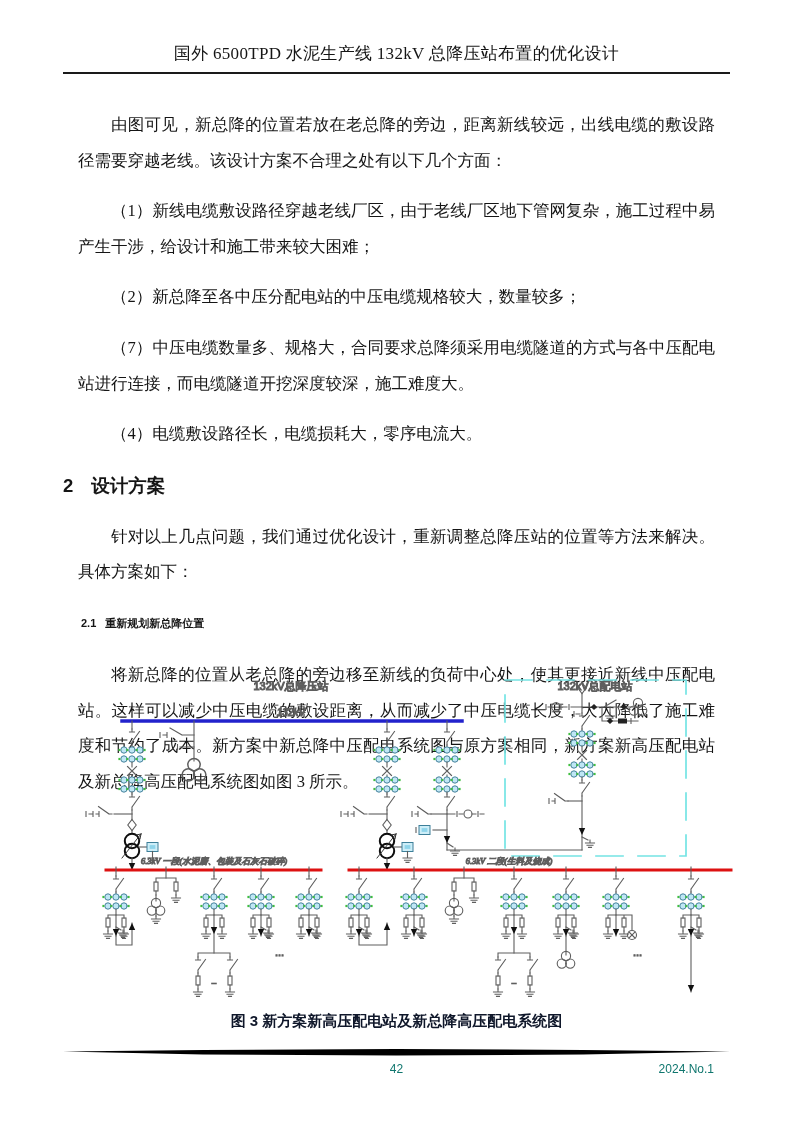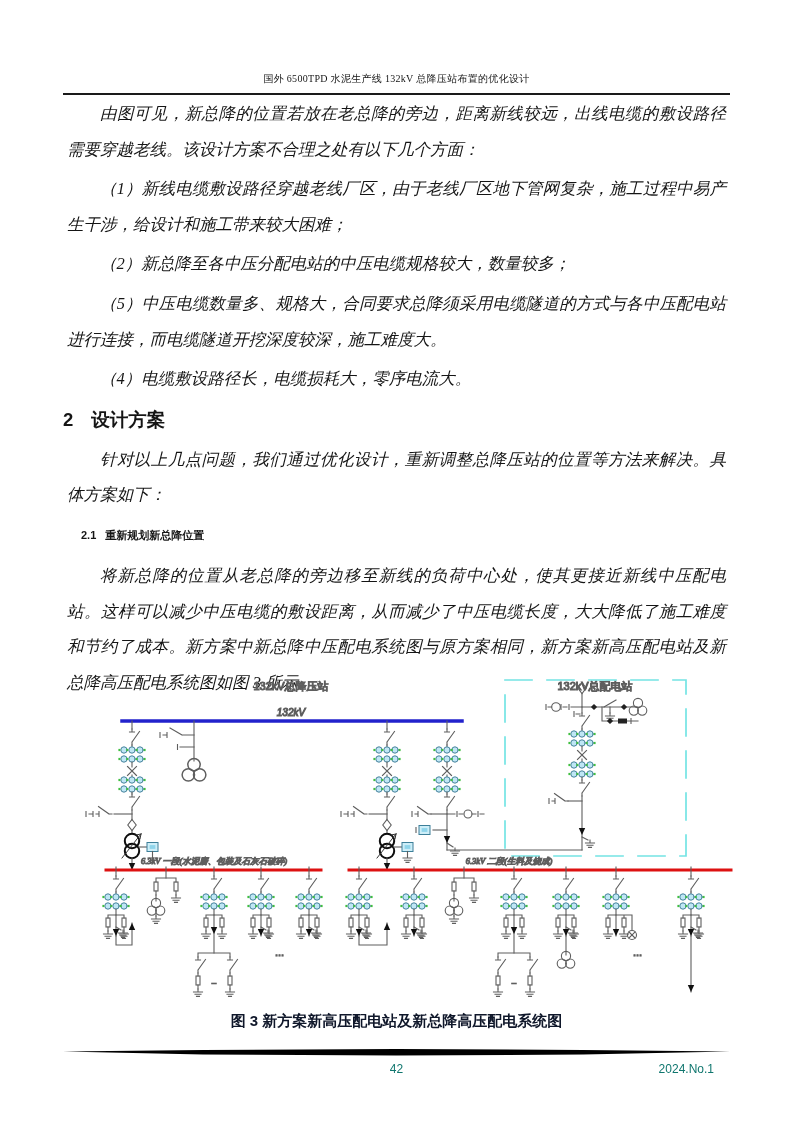--- a/index.html
+++ b/index.html
@@ -1,22 +1,22 @@
 <!DOCTYPE html>
 <html><head>
 <meta charset="utf-8">
 <style>
   html,body{margin:0;padding:0;background:#9a9a9a;}
   .page{width:793px;height:1122px;background:#ffffff;margin:0 auto;position:relative;
         font-family:"Liberation Serif","DejaVu Serif",serif;color:#151515;overflow:hidden;}
-  .running-head{position:absolute;top:72px;left:63px;width:667px;text-align:center;
-        font-size:10px;letter-spacing:.3px;padding-bottom:7px;border-bottom:2px solid #1a1a1a;}
+  .running-head{position:absolute;top:42px;left:63px;width:667px;text-align:center;
+        font-size:17px;letter-spacing:.3px;padding-bottom:7px;border-bottom:2px solid #1a1a1a;}
   .content{position:absolute;top:92px;left:63px;width:667px;font-size:16.5px;
         line-height:35.6px;text-align:justify;}
-  .content p{margin:4px;text-indent:2em;font-style:italic;}
+  .content p{margin:15px;text-indent:2em;}
   .h2{font-family:"Liberation Sans","DejaVu Sans",sans-serif;font-weight:bold;
       font-size:18.5px;line-height:37px;margin:2px 0 1px 0;}
   .h2 .num{margin-right:18px;}
   .h3{font-family:"Liberation Sans","DejaVu Sans",sans-serif;font-weight:bold;
       font-size:11px;line-height:37px;margin:1px 0 1px 18px;}
   .h3 .num{margin-right:9px;}
   .figure{position:absolute;top:673px;left:63px;width:667px;}
   .figure svg{display:block;margin-left:6px;}
   .caption{text-align:center;font-family:"Liberation Sans","DejaVu Sans",sans-serif;
       font-weight:bold;font-size:15px;margin-top:4px;color:#0f172a;}
@@ -39,21 +39,21 @@
 <div class="page">
 
   <div class="running-head">
     <span>国外 6500TPD 水泥生产线 132kV 总降压站布置的优化设计</span>
   </div>
 
   <div class="content">
     <p>由图可见，新总降的位置若放在老总降的旁边，距离新线较远，出线电缆的敷设路径需要穿越老线。该设计方案不合理之处有以下几个方面：</p>
     <p>（1）新线电缆敷设路径穿越老线厂区，由于老线厂区地下管网复杂，施工过程中易产生干涉，给设计和施工带来较大困难；</p>
     <p>（2）新总降至各中压分配电站的中压电缆规格较大，数量较多；</p>
-    <p>（5）中压电缆数量多、规格大，合同要求总降须采用电缆隧道的方式与各中压配电站进行连接，而电缆隧道开挖深度较深，施工难度大。</p>
+    <p>（7）中压电缆数量多、规格大，合同要求总降须采用电缆隧道的方式与各中压配电站进行连接，而电缆隧道开挖深度较深，施工难度大。</p>
     <p>（4）电缆敷设路径长，电缆损耗大，零序电流大。</p>
     <div class="h2">
       <span class="num">2</span><span>设计方案</span>
     </div>
     <p>针对以上几点问题，我们通过优化设计，重新调整总降压站的位置等方法来解决。具体方案如下：</p>
     <div class="h3">
       <span class="num">2.1</span><span>重新规划新总降位置</span>
     </div>
     <p>将新总降的位置从老总降的旁边移至新线的负荷中心处，使其更接近新线中压配电站。这样可以减少中压电缆的敷设距离，从而减少了中压电缆长度，大大降低了施工难度和节约了成本。新方案中新总降中压配电系统图与原方案相同，新方案新高压配电站及新总降高压配电系统图如图 3 所示。</p>
   </div>

